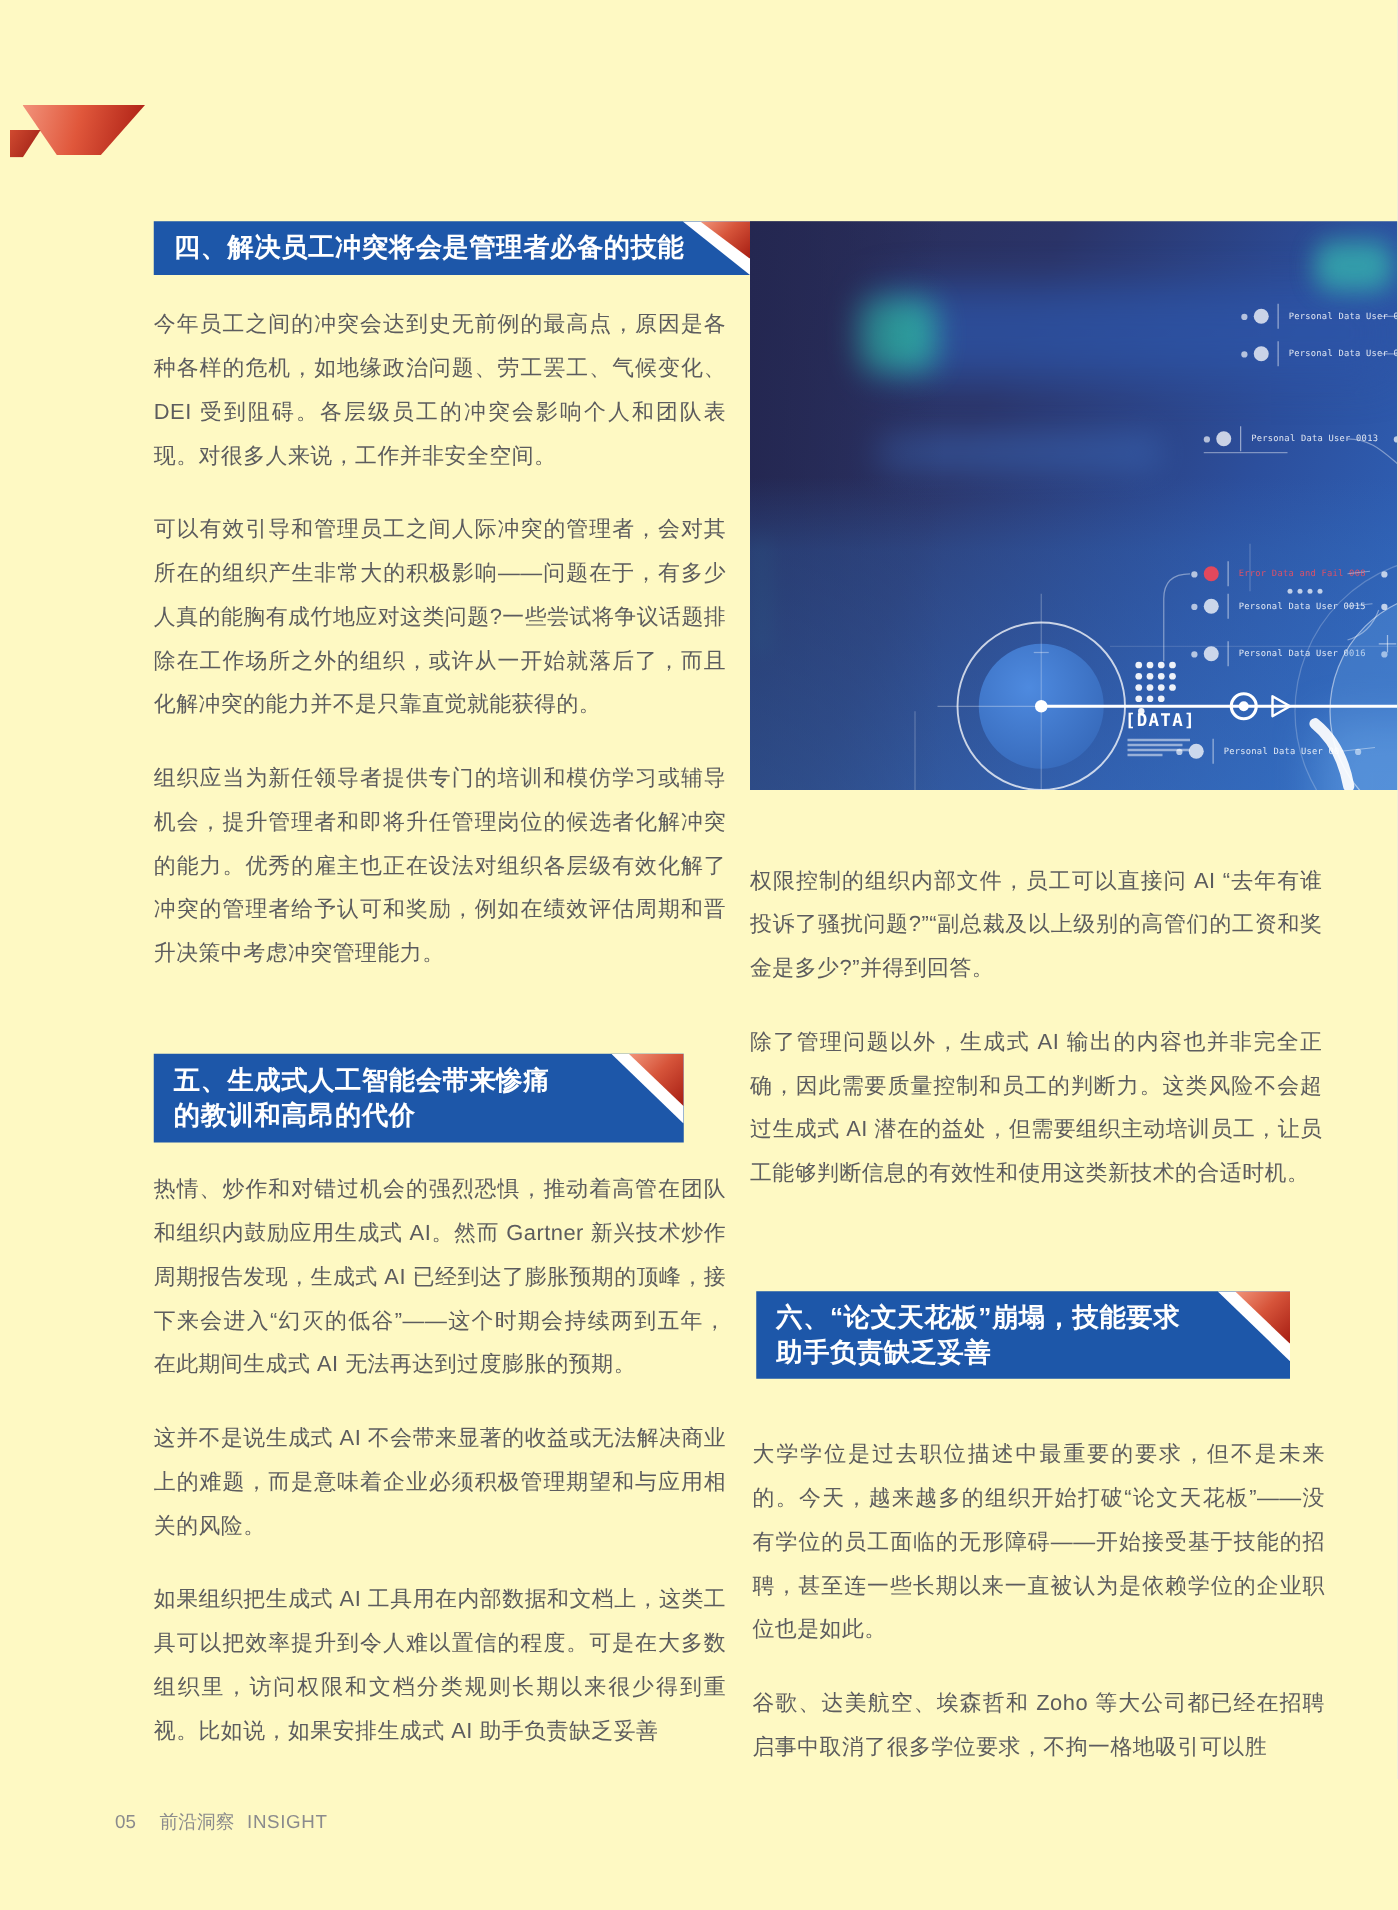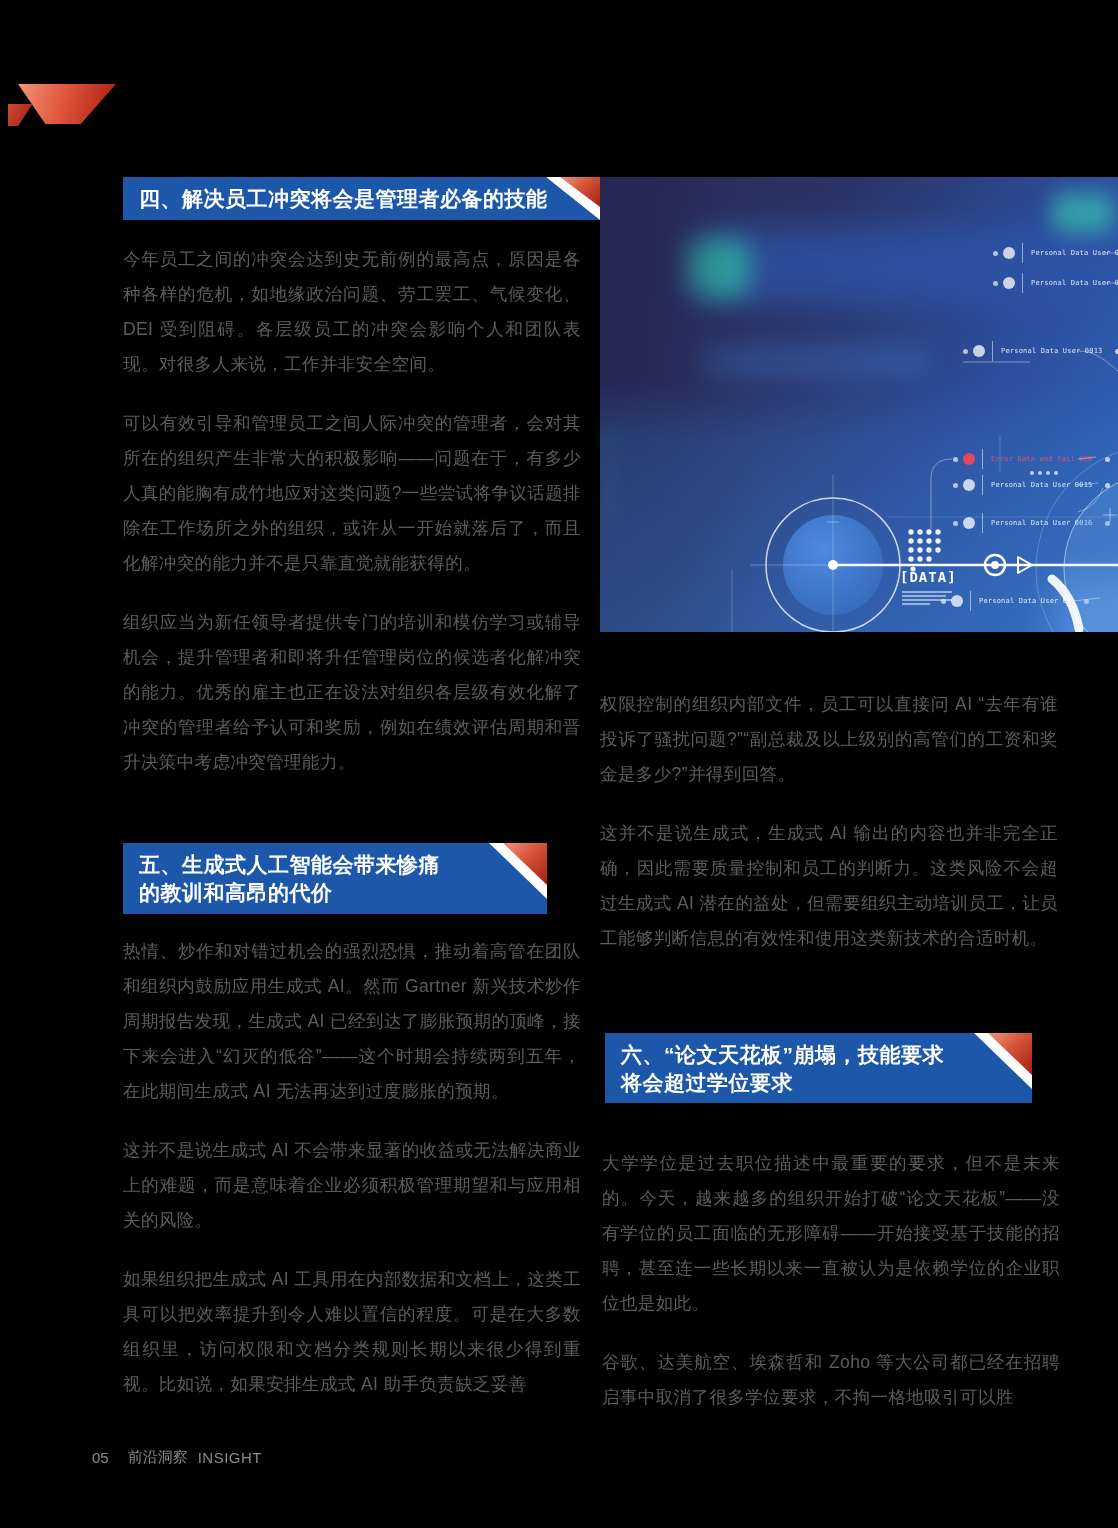--- a/index.html
+++ b/index.html
@@ -1,18 +1,18 @@
 <!DOCTYPE html>
 <html><head>
 <meta charset="utf-8">
 <style>
   html,body{margin:0;padding:0;background:#e8e8e8;}
   .page{
     position:relative;width:1118px;height:1528px;margin:0 auto;
-    background:#000000;overflow:hidden;
+    background:#fef9c3;overflow:hidden;
     font-family:"Liberation Sans","DejaVu Sans",sans-serif;
   }
   
   .logo{position:absolute;left:8px;top:84px;width:108px;height:42px;}
   .logo-main{position:absolute;left:10px;top:0;width:98px;height:40px;
     background:linear-gradient(105deg,#f2937b 0%,#e0573b 45%,#ad2015 95%);
     clip-path:polygon(0 0,100% 0,64% 100%,28% 100%);}
   .logo-fold{position:absolute;left:0;top:20px;width:34px;height:22px;
     background:linear-gradient(120deg,#d04a30,#8f130d);
     clip-path:polygon(0 0,72% 0,30% 100%,0 100%);}
@@ -243,27 +243,27 @@
         <line x1="400" y1="258" x2="400" y2="296" stroke="rgba(255,255,255,0.2)" stroke-width="1"></line>
         <line x1="503" y1="338" x2="517" y2="338" stroke="rgba(255,255,255,0.5)" stroke-width="1"></line>
         <line x1="510" y1="331" x2="510" y2="345" stroke="rgba(255,255,255,0.5)" stroke-width="1"></line>
       </g>
       <path d="M452 402 Q473 419 479 452" stroke="rgba(255,255,255,0.92)" stroke-width="9" fill="none" stroke-linecap="round"></path>
     </svg>
   </div>
 
   <div class="textblock tb-right-a">
     <p>权限控制的组织内部文件，员工可以直接问 AI “去年有谁投诉了骚扰问题?”“副总裁及以上级别的高管们的工资和奖金是多少?”并得到回答。</p>
-    <p>这并不是说生成式，生成式 AI 输出的内容也并非完全正确，因此需要质量控制和员工的判断力。这类风险不会超过生成式 AI 潜在的益处，但需要组织主动培训员工，让员工能够判断信息的有效性和使用这类新技术的合适时机。</p>
+    <p>除了管理问题以外，生成式 AI 输出的内容也并非完全正确，因此需要质量控制和员工的判断力。这类风险不会超过生成式 AI 潜在的益处，但需要组织主动培训员工，让员工能够判断信息的有效性和使用这类新技术的合适时机。</p>
   </div>
 
   <div class="banner banner-3">
     <div class="banner-lines">
       <div>六、“论文天花板”崩塌，技能要求</div>
-      <div>将会超过学位要求</div>
+      <div>助手负责缺乏妥善</div>
     </div>
     <span class="corner-white"></span>
     <span class="corner-red"></span>
   </div>
 
   <div class="textblock tb-right-b">
     <p>大学学位是过去职位描述中最重要的要求，但不是未来的。今天，越来越多的组织开始打破“论文天花板”——没有学位的员工面临的无形障碍——开始接受基于技能的招聘，甚至连一些长期以来一直被认为是依赖学位的企业职位也是如此。</p>
     <p>谷歌、达美航空、埃森哲和 Zoho 等大公司都已经在招聘启事中取消了很多学位要求，不拘一格地吸引可以胜</p>
   </div>
 

